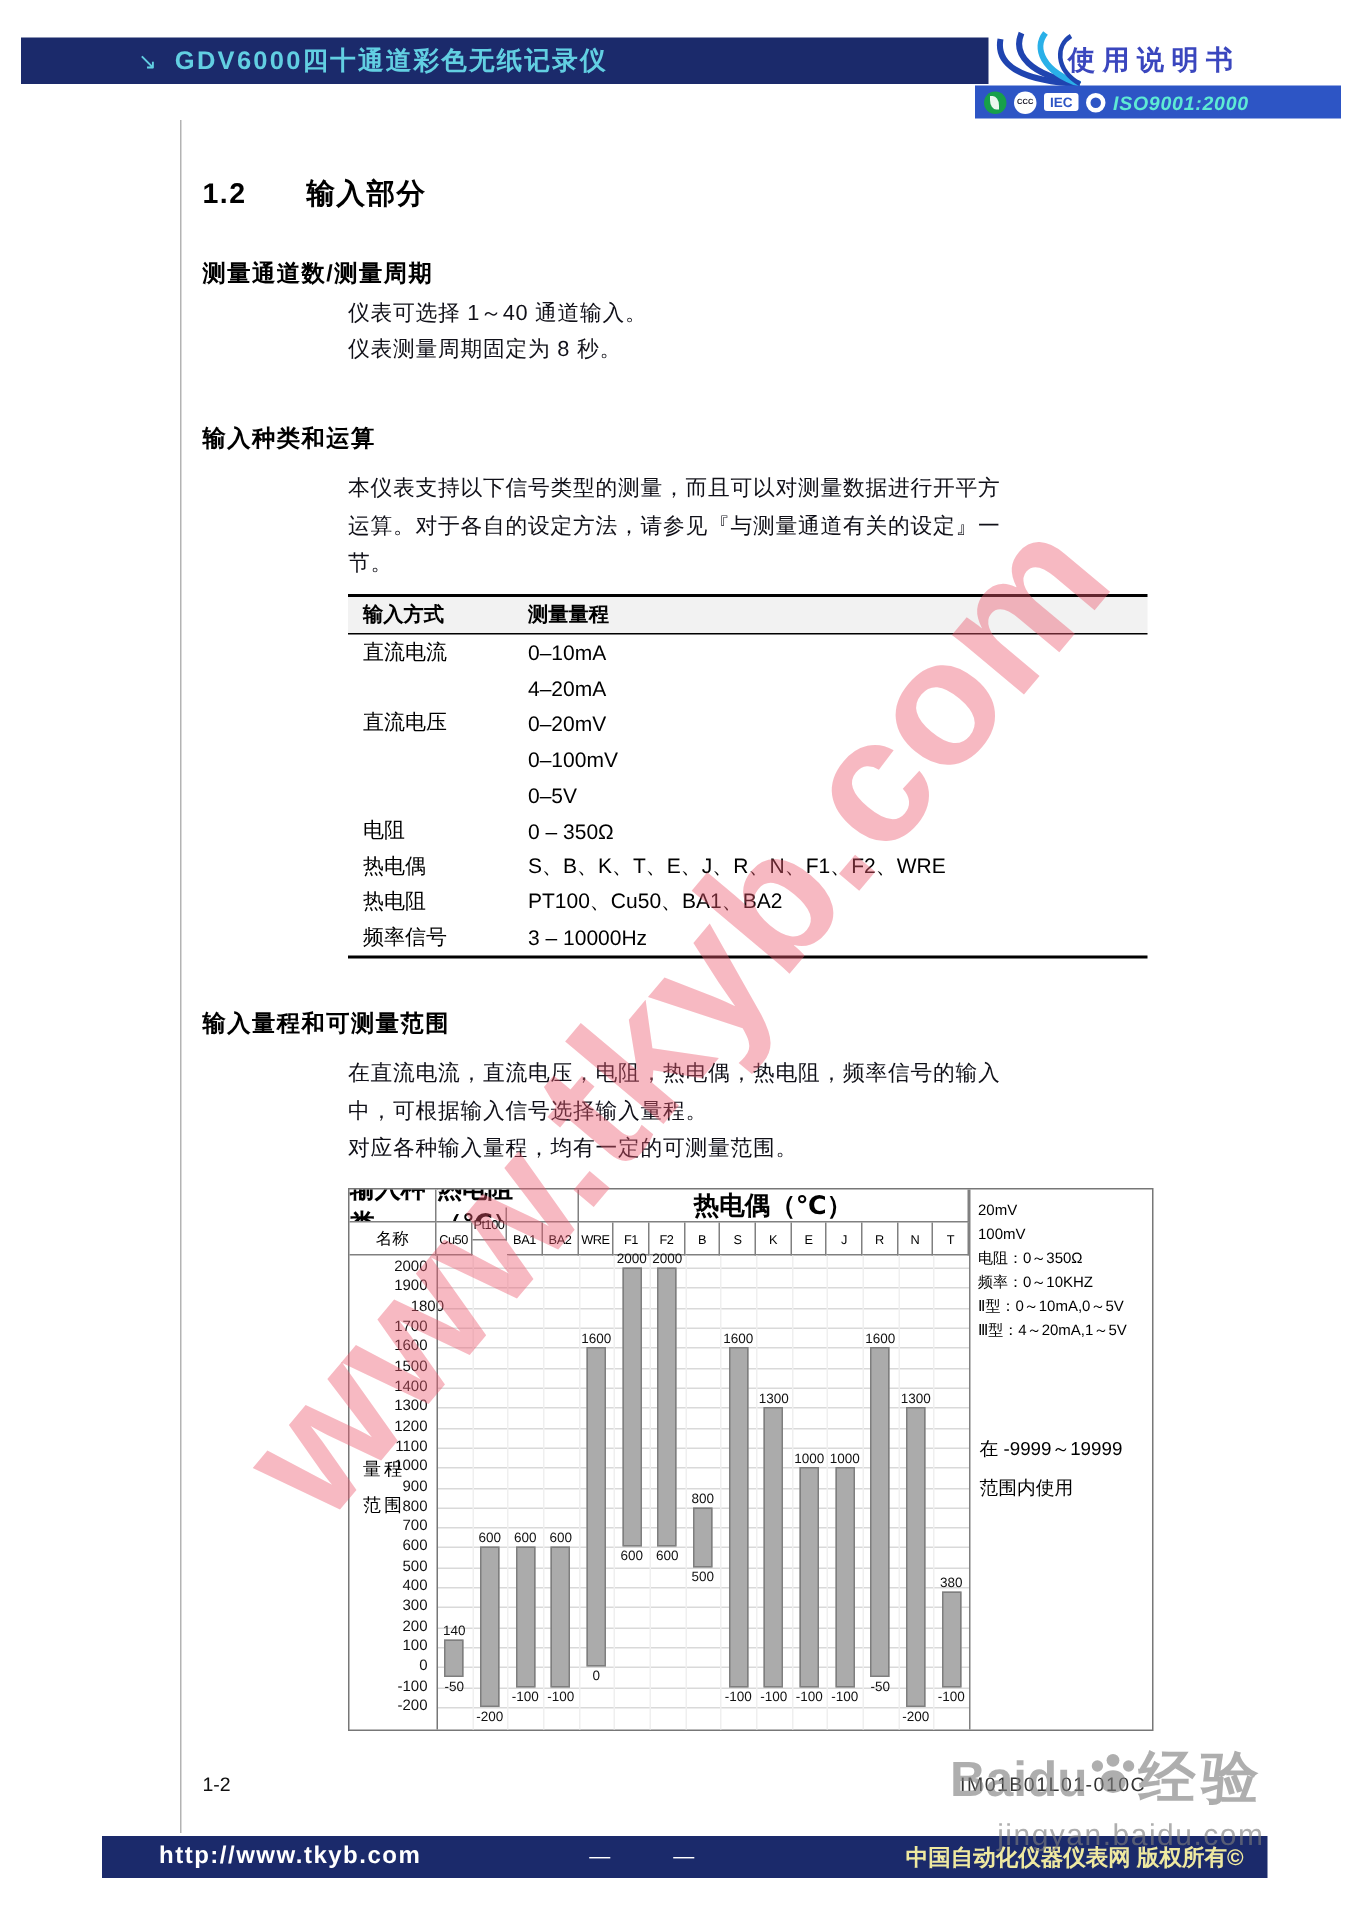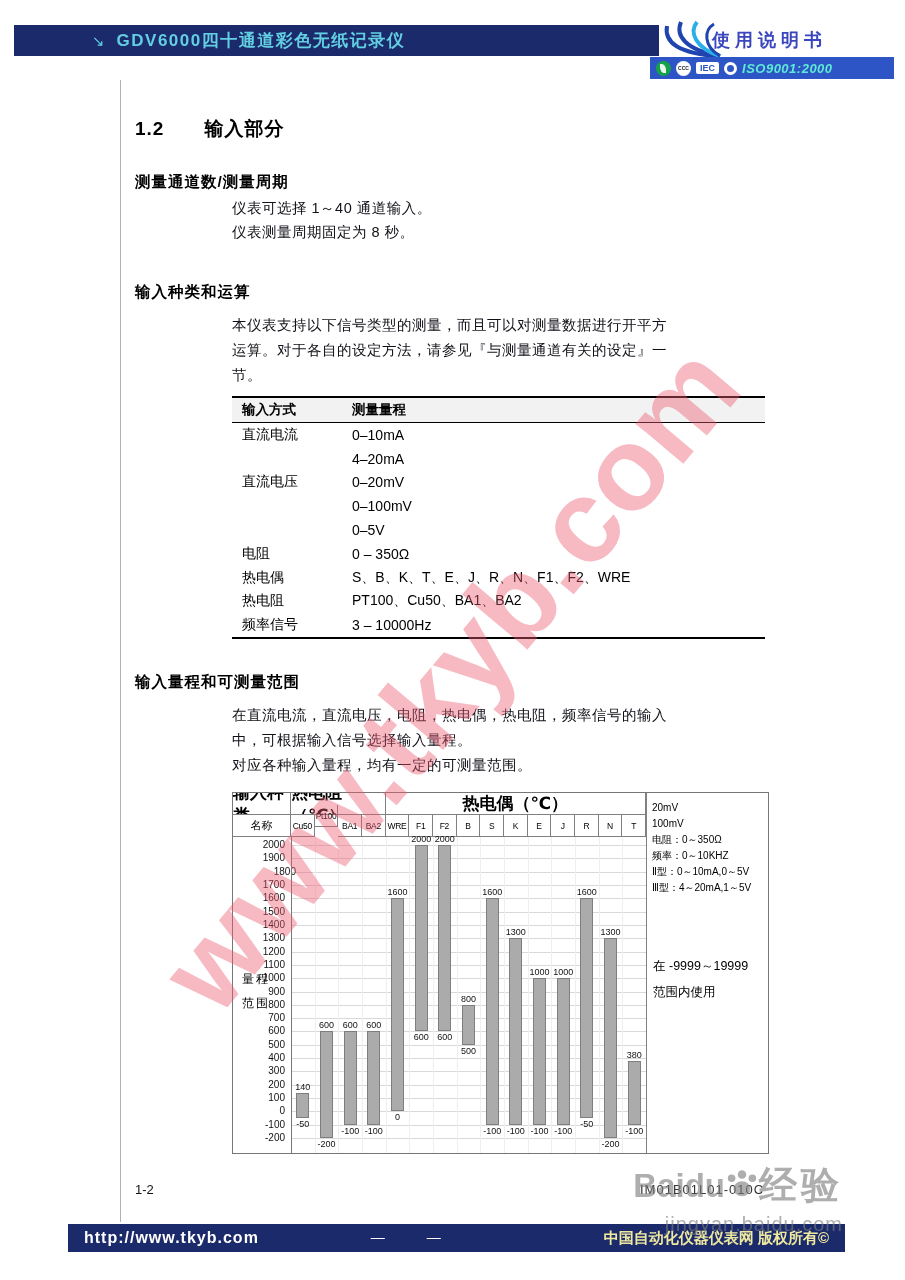--- a/index.html
+++ b/index.html
@@ -59,21 +59,21 @@
   .ylab{font-size:12px;color:#000;letter-spacing:2px;}
   .side-panel{border-left:1px solid #808080;padding:7px 5px;}
   .side-note{font-size:10px;line-height:16px;white-space:nowrap;color:#000;}
   .side-note2{position:absolute;left:6px;top:160px;font-size:12.5px;line-height:26px;color:#000;white-space:nowrap;}
 
   
   #page-num{left:135px;top:1182px;font-size:13px;color:#111;}
   #doc-code{left:640px;top:1182px;font-size:13px;color:#333;letter-spacing:1px;}
   #footer-bar{left:68px;top:1224px;width:777px;height:28px;background:#1b2a6b;z-index:5;
     display:flex;align-items:center;padding:0 16px;box-sizing:border-box;}
-  .f-url{font-size:16px;font-weight:bold;letter-spacing:1px;color:#ffffff;}
+  .f-url{font-size:16px;font-weight:bold;letter-spacing:1px;color:#ffffff;margin-left:22px;}
   .f-dash{margin-left:112px;font-size:14px;letter-spacing:14px;color:#ffffff;}
   .f-copy{margin-left:auto;font-size:15px;font-weight:bold;color:#efe9a0;}
 
   
   #wm-site{left:-60px;top:610px;width:1020px;text-align:center;transform:rotate(-50deg);
     font-size:118px;font-weight:bold;color:rgba(236,88,110,0.42);z-index:40;pointer-events:none;white-space:nowrap;}
   #wm-baidu{right:62px;top:1160px;z-index:41;pointer-events:none;text-align:right;color:rgba(125,125,125,0.62);}
   .wm-row{display:flex;align-items:center;gap:0;justify-content:flex-end;}
   .wm-brand{font-size:33px;font-weight:bold;}
   .wm-word{font-size:38px;font-weight:bold;letter-spacing:4px;}

